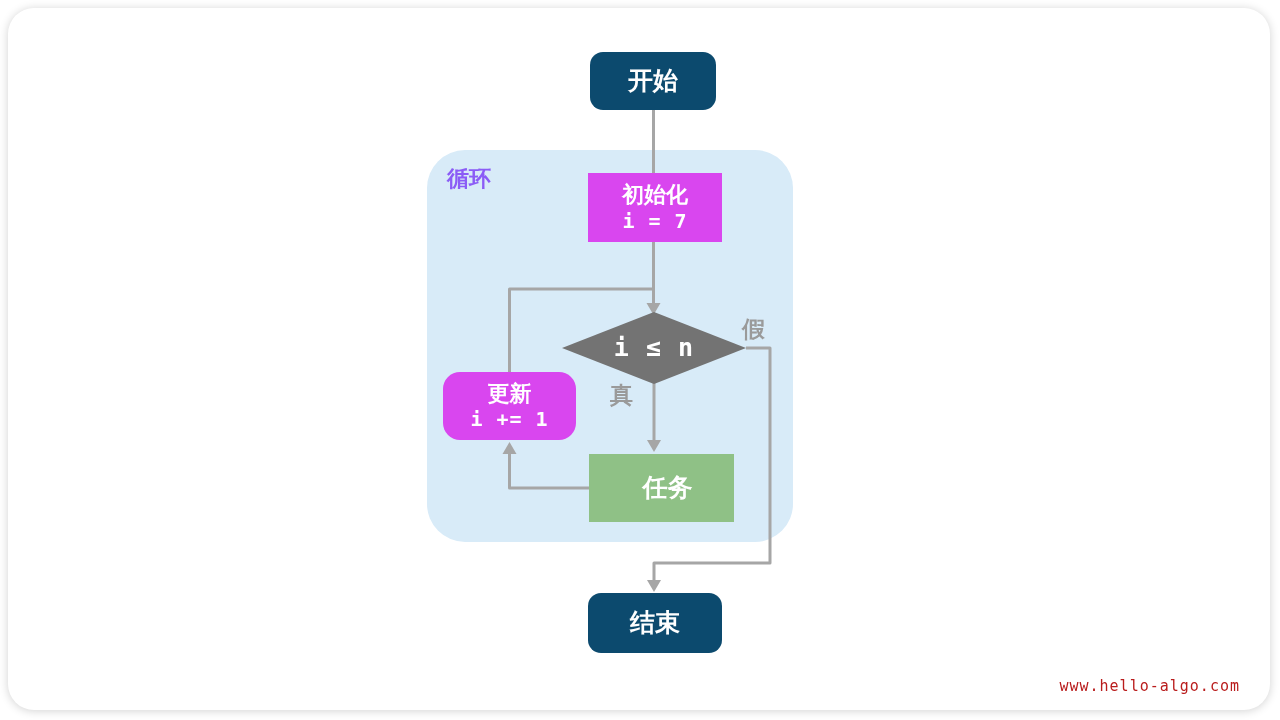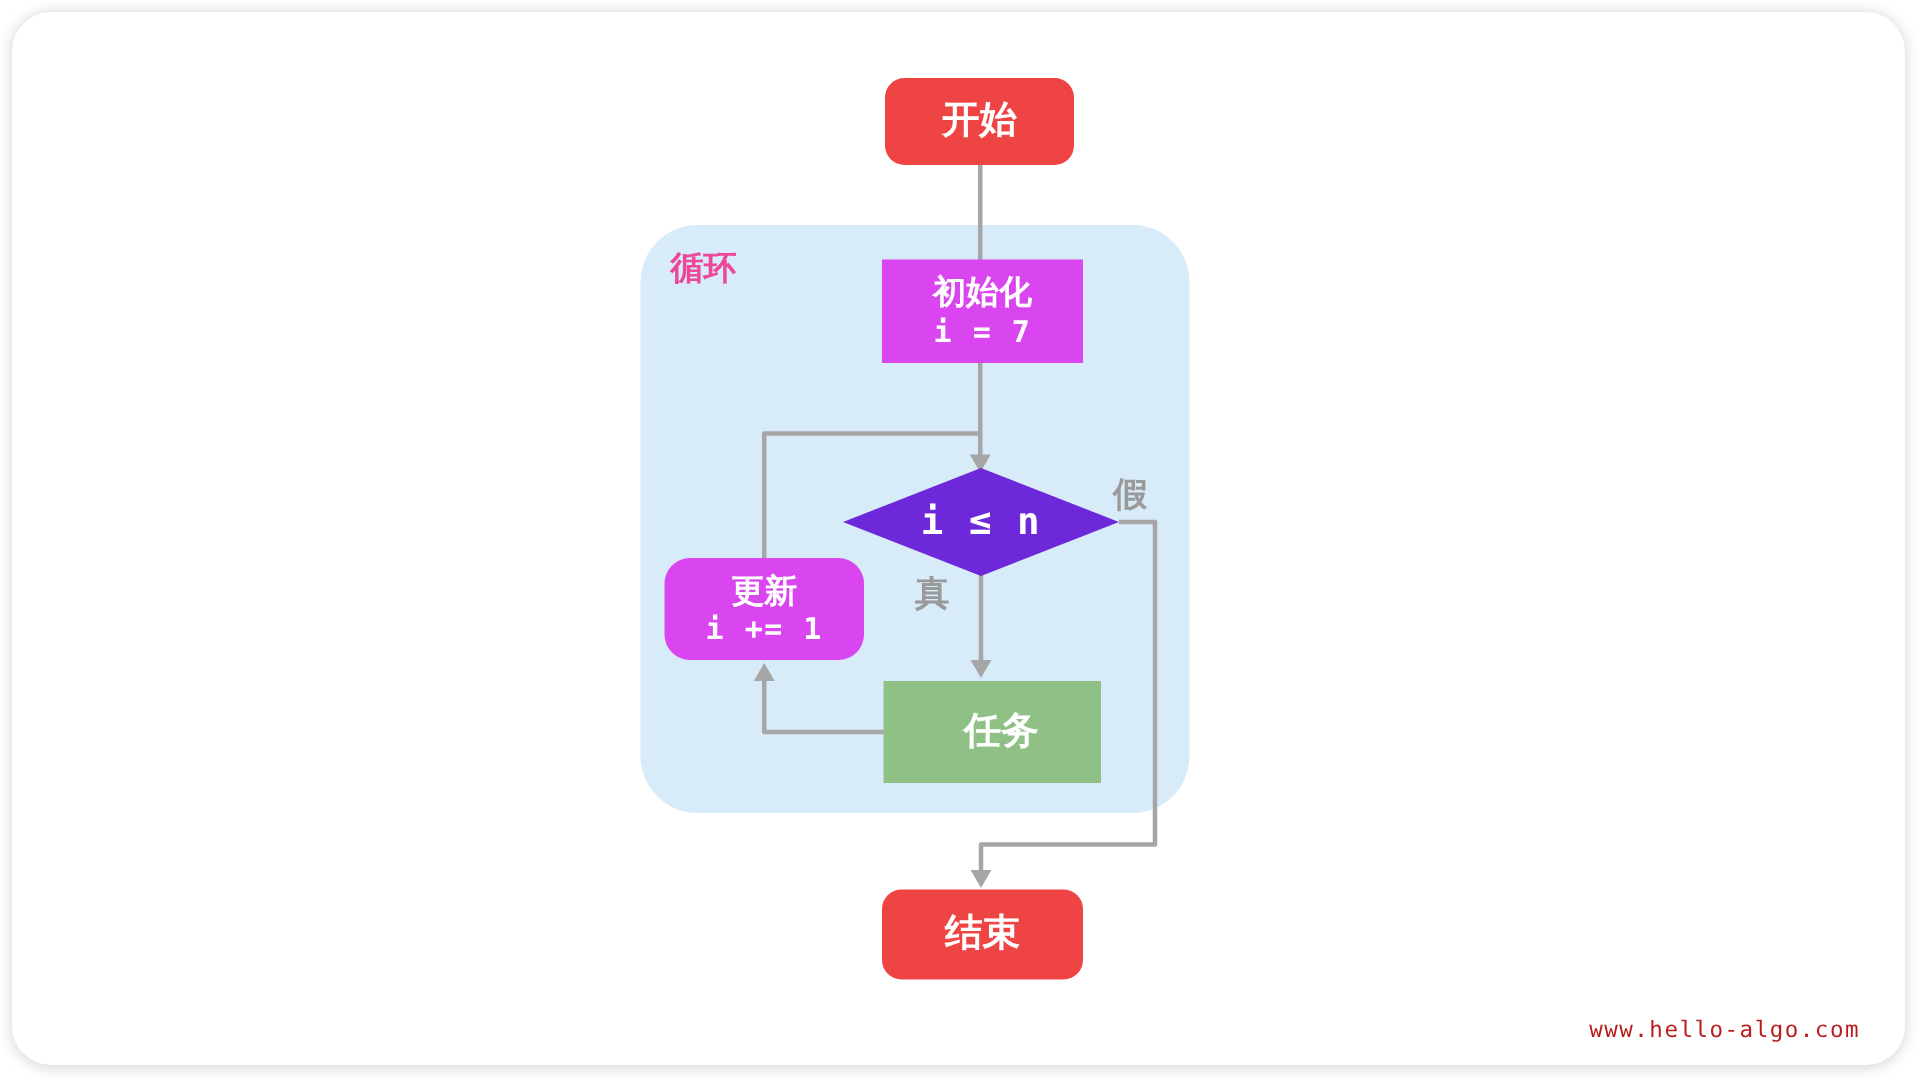--- a/index.html
+++ b/index.html
@@ -26,51 +26,51 @@
     width: 1280px; height: 720px;
   }
   .node {
     position: absolute;
     display: flex; flex-direction: column;
     align-items: center; justify-content: center;
     color: #ffffff;
     text-align: center;
     line-height: 1.25;
   }
-  .node-gray   { background: #ef4444; border-radius: 13px; }
+  .node-gray   { background: #0c4a6e; border-radius: 13px; }
   .node-blue   { background: #d946ef; }
   .node-green  { background: #8fc186; }
   .n-start { left: 590px; top: 52px;  width: 126px; height: 58px; font-size: 25px; font-weight: 600; }
   .n-end   { left: 588px; top: 593px; width: 134px; height: 60px; font-size: 25px; font-weight: 600; }
   .n-init  { left: 588px; top: 173px; width: 134px; height: 69px; }
   .n-update{ left: 443px; top: 372px; width: 133px; height: 68px; border-radius: 17px; }
   .n-task  { left: 589px; top: 454px; width: 133px; height: 68px; font-size: 25px; font-weight: 600; padding-left: 12px; }
   .line-cn   { font-size: 22px; font-weight: 600; }
   .line-code {
     font-family: "DejaVu Sans Mono", "Liberation Mono", monospace;
     font-size: 20px; font-weight: bold; letter-spacing: 1px;
   }
   .n-cond {
     left: 562px; top: 312px; width: 184px; height: 72px;
-    background: #6d28d9;
+    background: #737373;
     clip-path: polygon(50% 0%, 100% 50%, 50% 100%, 0% 50%);
     font-family: "DejaVu Sans Mono", "Liberation Mono", monospace;
     font-size: 25px; font-weight: bold; letter-spacing: 1px;
   }
   .loop-box {
     position: absolute;
     left: 427px; top: 150px;
     width: 366px; height: 392px;
     background: #d8ebf8;
     border-radius: 38px;
   }
   .loop-label {
     position: absolute;
     left: 447px; top: 164px;
-    color: #ec4899;
+    color: #8b5cf6;
     font-size: 22px; font-weight: bold;
   }
   .edge-label {
     position: absolute;
     color: #9a9a9a;
     font-size: 23px; font-weight: bold;
   }
   .lbl-true  { left: 610px; top: 380px; }
   .lbl-false { left: 742px; top: 314px; }
   .watermark {

